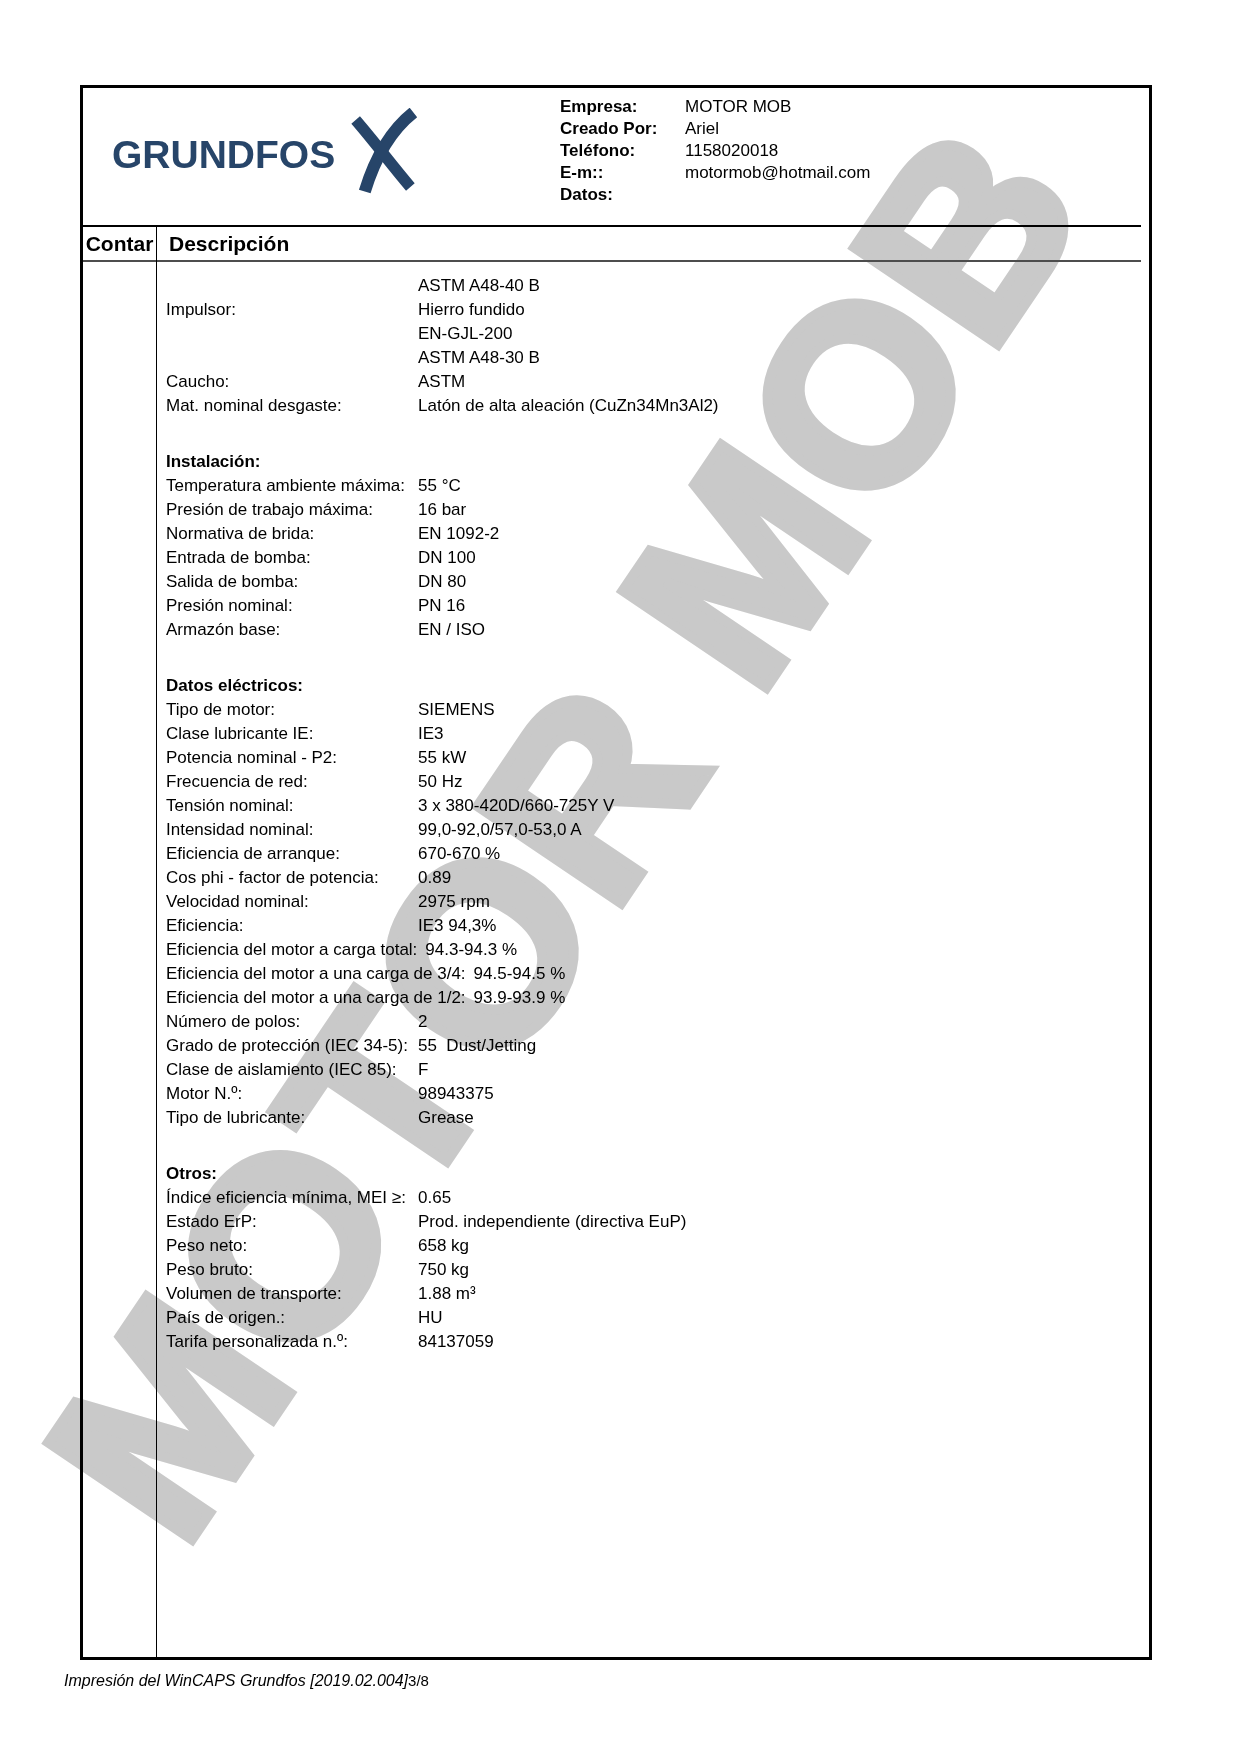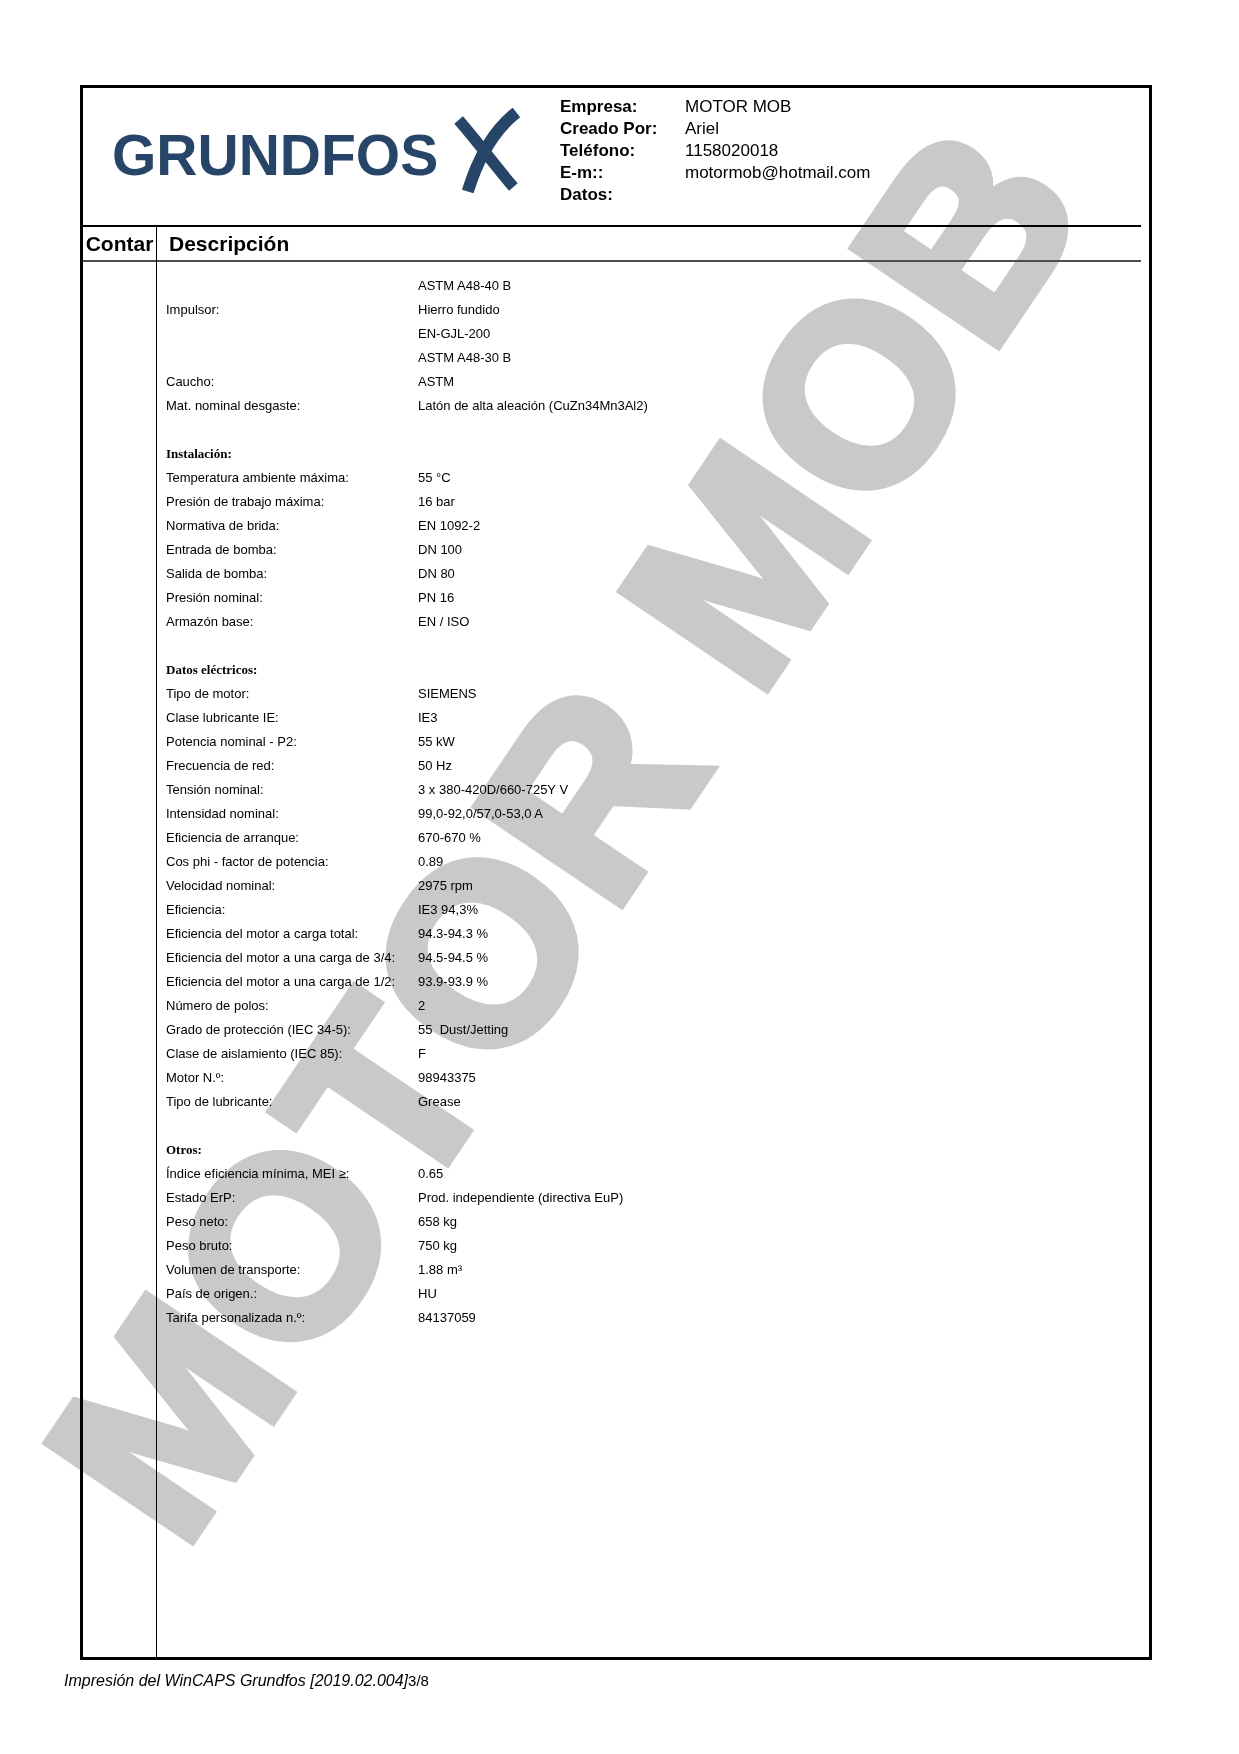--- a/index.html
+++ b/index.html
@@ -18,44 +18,44 @@
   
   .sheet{
     position:absolute;left:80px;top:85px;width:1066px;height:1569px;
     border:3px solid #000;z-index:1;background:transparent;
     display:flex;flex-direction:column;
   }
 
   
   .sheet-header{position:relative;height:137px;flex:none;}
   .logo{position:absolute;left:29px;top:26px;display:flex;align-items:center;}
-  .logo-text{font-size:57px;font-weight:bold;color:#274569;letter-spacing:0px;}
+  .logo-text{font-size:39px;font-weight:bold;color:#274569;letter-spacing:0px;}
   .logo-mark{margin-left:10px;margin-top:-6px;}
 
   .contact{position:absolute;left:477px;top:8px;}
   .contact-row{display:flex;line-height:22px;font-size:17px;}
   .contact-row .clabel{font-weight:bold;width:125px;flex:none;}
   .contact-row .cvalue{white-space:pre-wrap;}
 
   .rule-top{height:0;border-top:2px solid #000;margin-right:8px;flex:none;}
   .rule-mid{height:0;border-top:2px solid #4d4d4d;margin-right:8px;flex:none;}
 
   .thead{display:flex;height:33px;align-items:center;flex:none;font-size:21px;font-weight:bold;}
   .th-contar{width:73px;flex:none;text-align:center;}
   .th-desc{margin-left:13px;}
 
   
   .table-area{position:relative;flex:1;display:flex;flex-direction:column;}
   .vsep{position:absolute;left:73px;top:-37px;bottom:0;width:1px;background:#000;}
-  .tbody{padding:12px 26px 0 83px;font-size:13px;}
+  .tbody{padding:12px 26px 0 83px;font-size:17px;}
   .row{display:flex;line-height:24px;}
   .row .lbl{min-width:252px;padding-right:8px;box-sizing:border-box;flex:none;white-space:pre-wrap;}
   .row .lbl:empty{padding-right:0;}
   .row .val{white-space:pre-wrap;}
-  .section-title{font-weight:bold;line-height:24px;margin-top:24px;font-family:Liberation Serif, serif;}
+  .section-title{font-weight:bold;line-height:24px;margin-top:32px;}
 
   
   .footer{
     position:absolute;left:64px;top:1672px;width:1065px;z-index:1;
     display:flex;justify-content:flex-start;align-items:flex-start;
   }
   .footer-left{font-style:italic;font-size:16px;}
   .footer-right{font-size:15px;}
 </style>
 </head>

